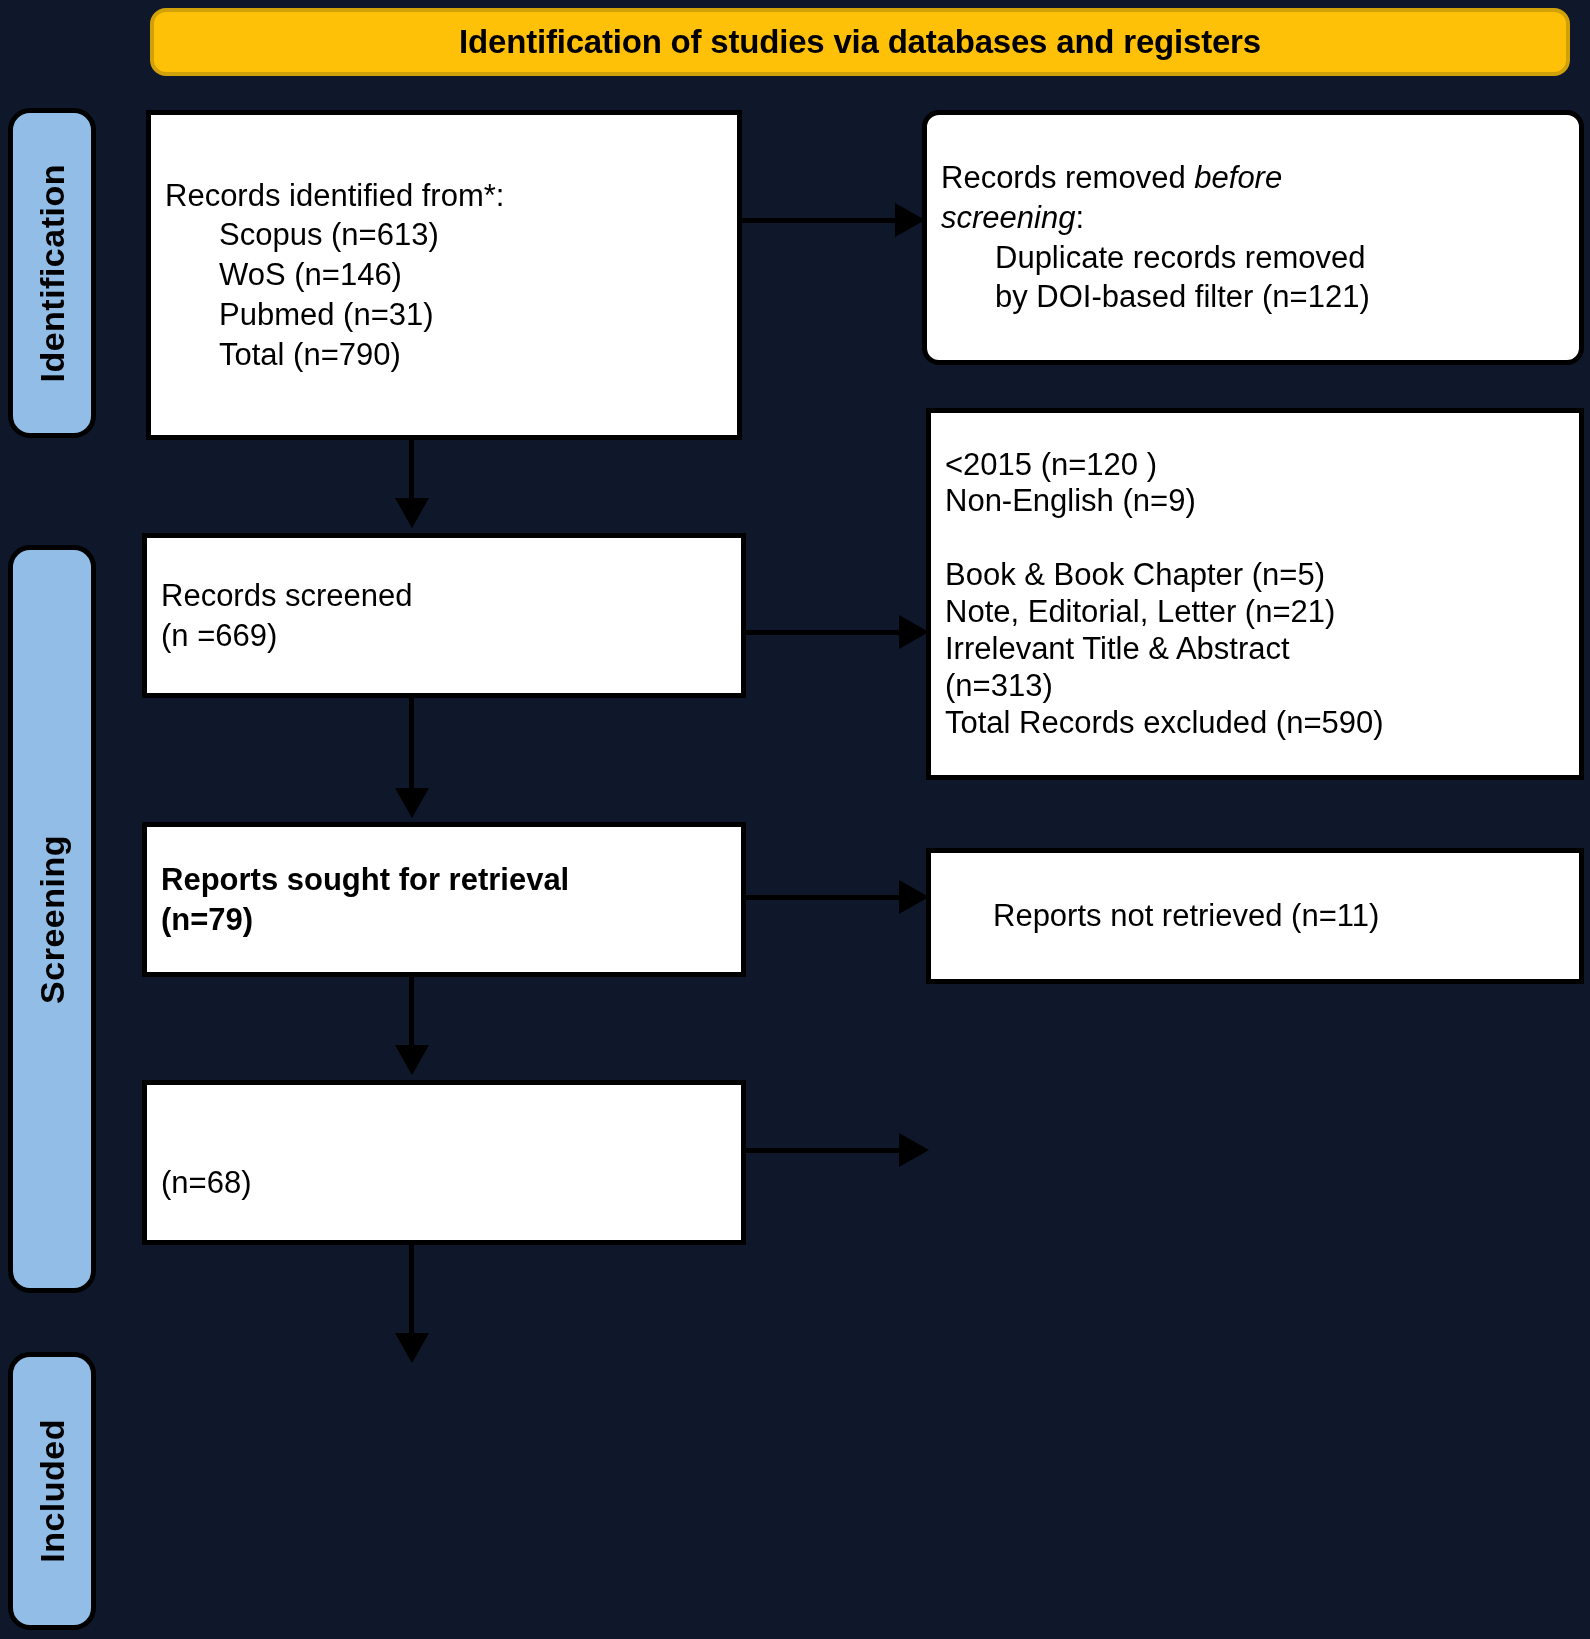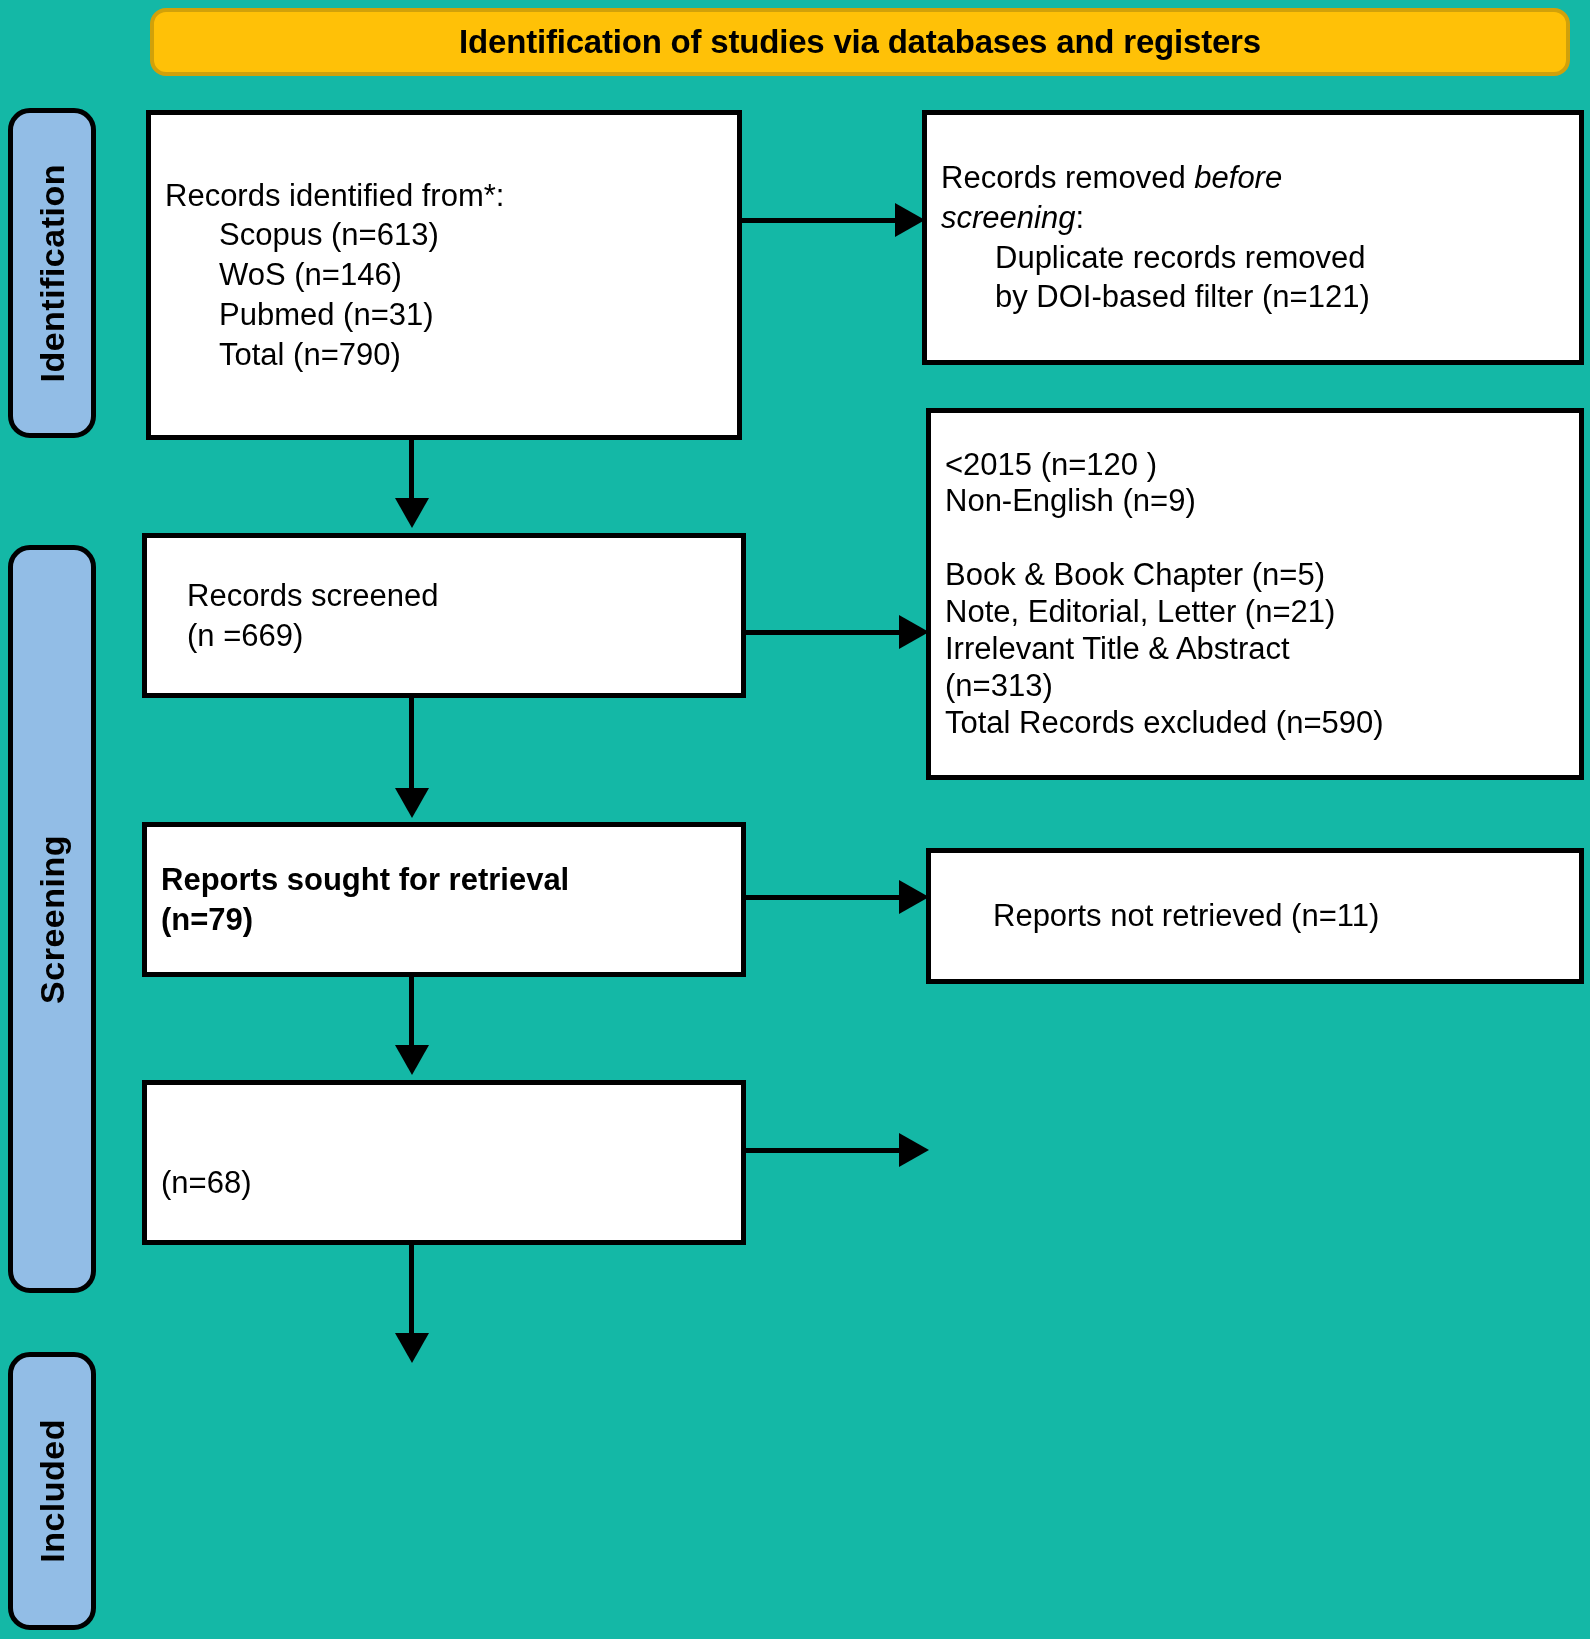--- a/index.html
+++ b/index.html
@@ -9,21 +9,21 @@
     background: #ffffff;
   }
   body {
     font-family: "Liberation Sans", sans-serif;
     color: #000000;
   }
   #prisma-canvas {
     position: relative;
     width: 1590px;
     height: 1639px;
-    background: #14b8a6;
+    background: #0f172a;
     overflow: hidden;
   }
 
   
   .header-banner {
     position: absolute;
     left: 150px;
     top: 8px;
     width: 1420px;
     height: 68px;
@@ -86,27 +86,27 @@
     color: #000000;
     padding: 0 14px;
     white-space: pre-wrap;
   }
   .flow-box.tight .box-text { line-height: 1.19; }
   .flow-box .box-text .ital { font-style: italic; }
   .flow-box .box-text .indent { padding-left: 54px; display: inline-block; }
 
   
   #box-identified   { left: 146px; top: 110px;  width: 596px; height: 330px; }
-  #box-screened     { left: 142px; top: 533px;  width: 604px; height: 165px; padding-left: 26px; }
+  #box-screened     { left: 142px; top: 533px;  width: 604px; height: 165px; }
   #box-sought       { left: 142px; top: 822px;  width: 604px; height: 155px; font-weight: bold; }
   #box-assessed     { left: 142px; top: 1080px; width: 604px; height: 165px; }
   #box-included     { left: 142px; top: 1367px; width: 604px; height: 262px; }
 
   
-  #box-removed      { left: 922px; top: 110px;  width: 662px; height: 255px; }
+  #box-removed      { left: 922px; top: 110px;  width: 662px; height: 255px; border-radius: 17px; }
   #box-excl-screen  { left: 926px; top: 408px;  width: 658px; height: 372px; }
   #box-not-retr     { left: 926px; top: 848px;  width: 658px; height: 136px; padding-left: 48px; }
   #box-excl-reports { left: 922px; top: 1026px; width: 662px; height: 248px; }
 
   
   .conn { position: absolute; }
   .conn .line-v {
     position: absolute;
     width: 5px;
     background: #000000;

